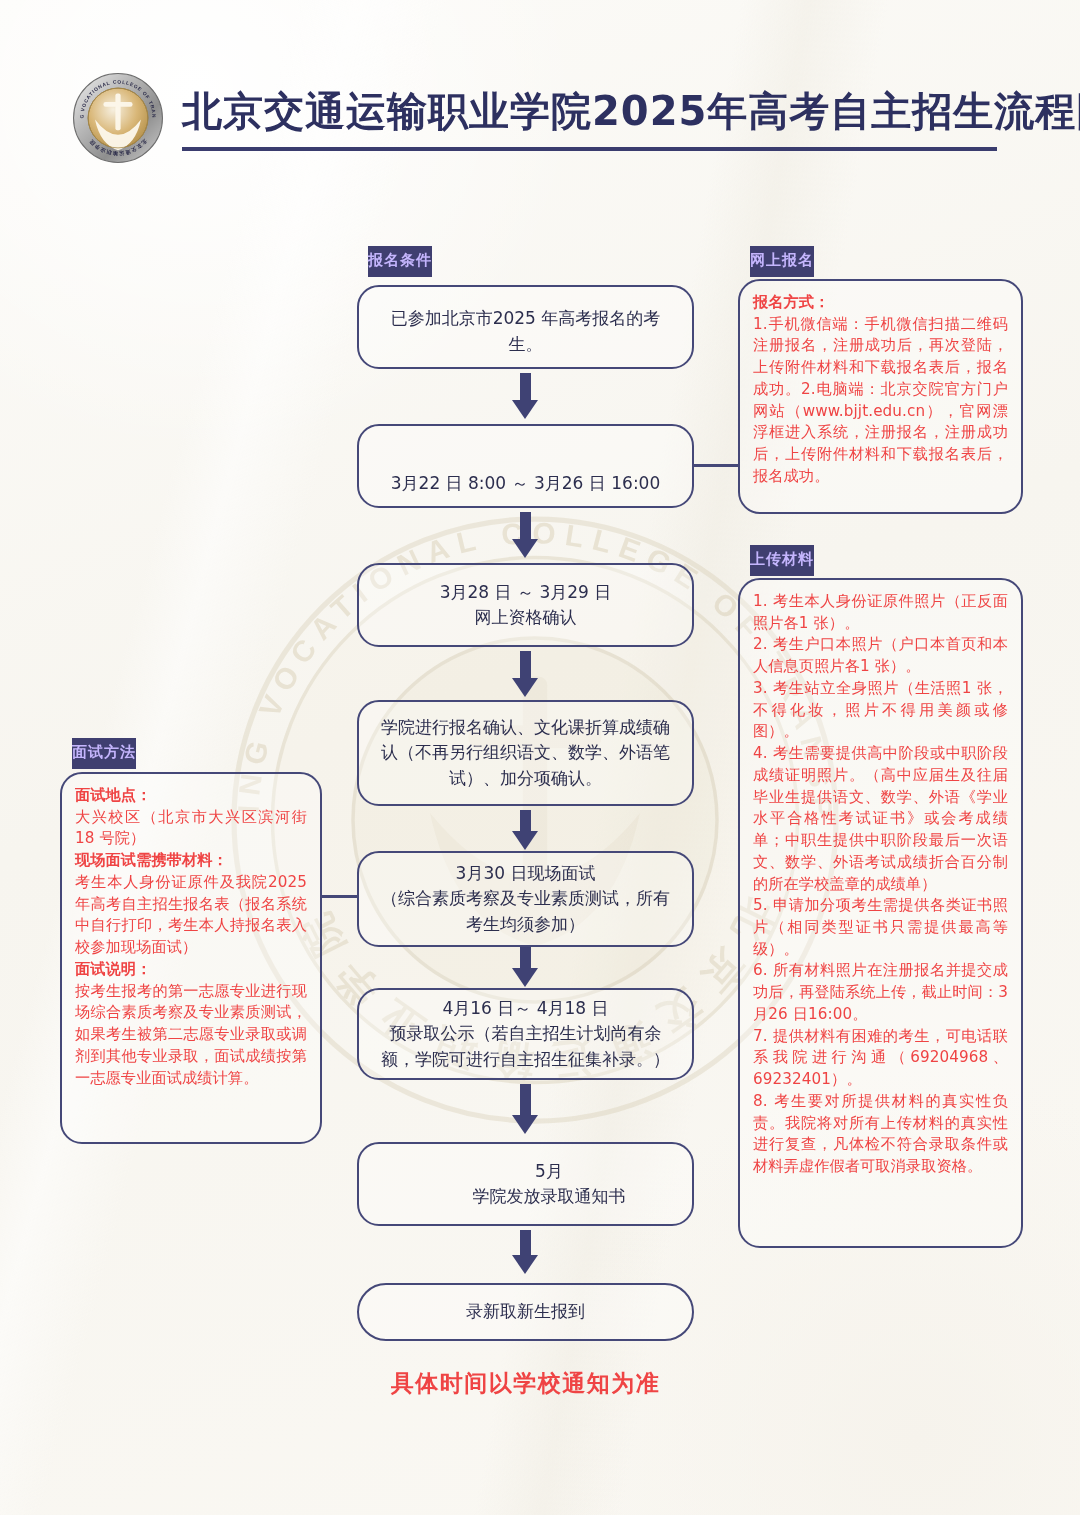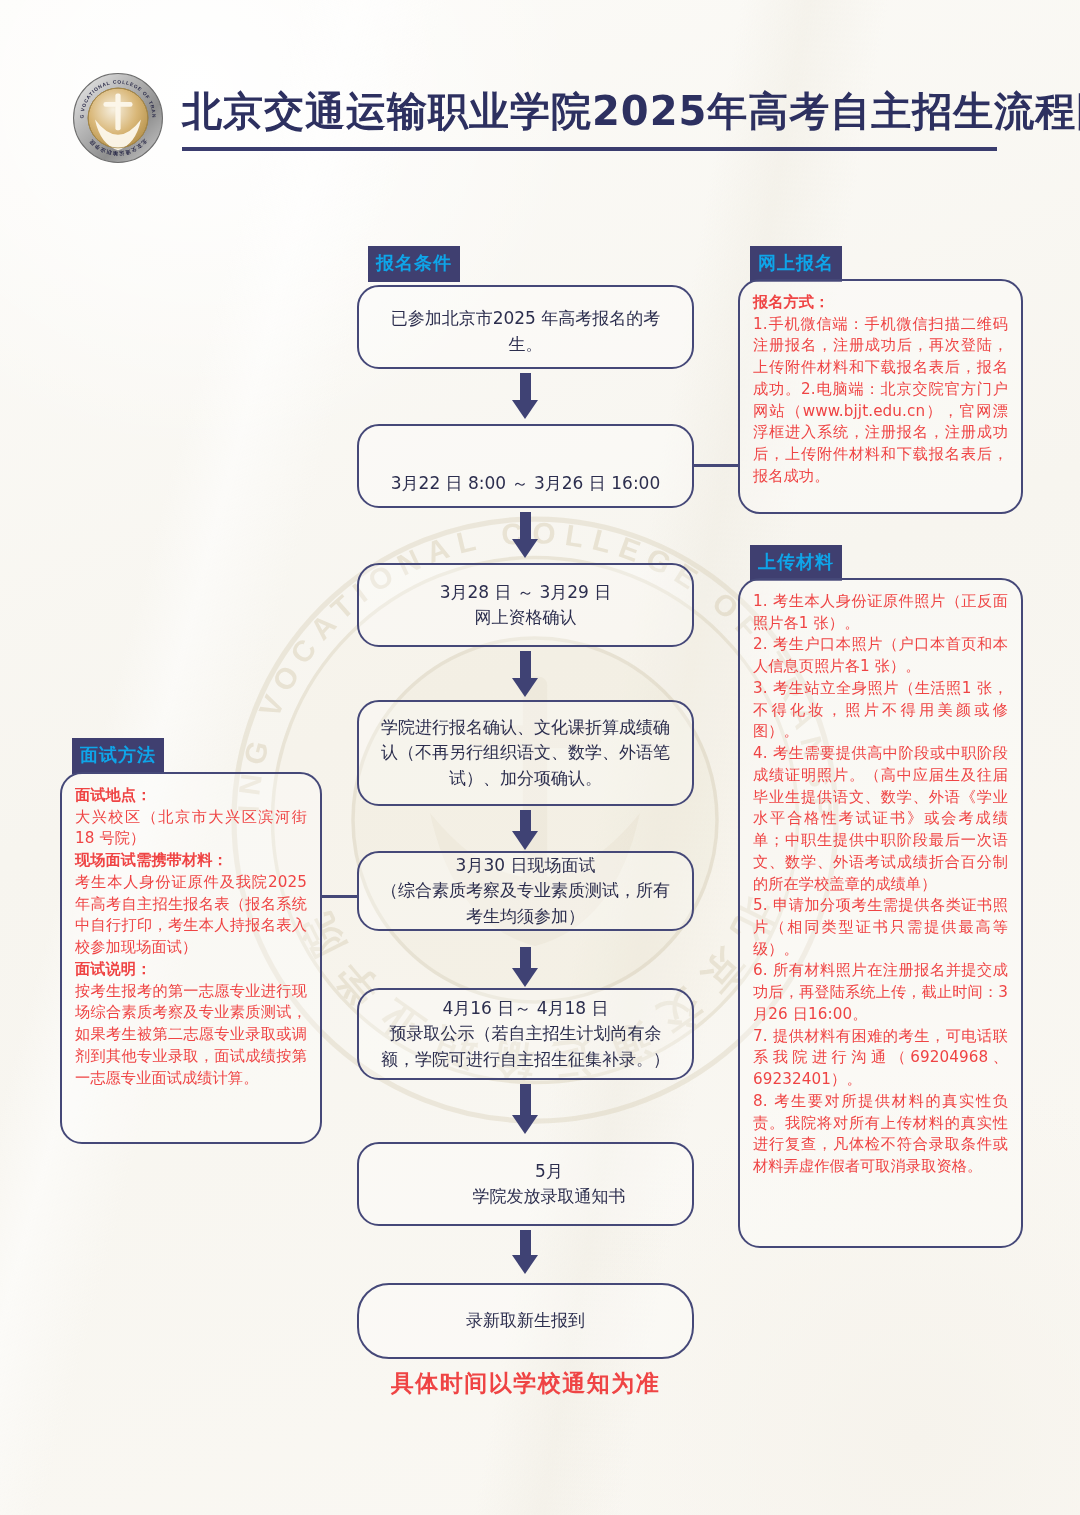--- a/index.html
+++ b/index.html
@@ -38,23 +38,23 @@
   .title-wrap{padding-top:4px;}
   .title{
     font-size:40px;font-weight:700;letter-spacing:1px;color:#2d3060;
     line-height:1.1;white-space:nowrap;
     font-family:"DejaVu Sans","Liberation Sans",sans-serif;
   }
   .title-rule{height:4px;background:#3a3c6e;margin-top:14px;width:815px;}
 
   
   .chip{
-    position:absolute;background:#3f3f70;color:#0ea5e9;
-    font-size:18px;font-weight:700;letter-spacing:1px;
-    padding:5px 8px 7px;white-space:nowrap;
+    position:absolute;background:#3f3f70;color:#c4b5fd;
+    font-size:15px;font-weight:700;letter-spacing:1px;
+    padding:5px 0 7px;white-space:nowrap;
     font-family:"DejaVu Sans","Liberation Sans",sans-serif;
   }
   #chip-apply-cond{left:368px;top:246px;}
   #chip-online-reg{left:750px;top:246px;}
   #chip-upload{left:750px;top:545px;}
   #chip-interview{left:72px;top:738px;}
 
   
   .rbox{
     position:absolute;border:2.5px solid #454878;border-radius:22px;
@@ -64,24 +64,24 @@
   .rbox .inner{
     padding:10px 16px;font-size:17px;line-height:1.5;color:#2c2e4e;
     font-family:"DejaVu Sans","Liberation Sans",sans-serif;
   }
   .flow-box .inner{text-align:center;}
   .flow-box{left:357px;width:337px;}
   #box-1{top:285px;height:84px;display:flex;align-items:flex-end;justify-content:center;}
   #box-2{top:424px;height:84px;display:flex;align-items:flex-end;justify-content:center;}
   #box-3{top:563px;height:84px;display:flex;align-items:center;justify-content:center;}
   #box-4{top:700px;height:106px;display:flex;align-items:center;justify-content:center;}
-  #box-5{top:851px;height:80px;display:flex;align-items:center;}
+  #box-5{top:851px;height:96px;display:flex;align-items:center;}
   #box-6{top:988px;height:92px;display:flex;align-items:center;justify-content:center;}
   #box-7{top:1142px;height:84px;display:flex;align-items:center;justify-content:center;padding-left:47px;}
-  #box-8{top:1283px;height:76px;display:flex;align-items:center;justify-content:center;border-radius:32px;}
+  #box-8{top:1283px;height:58px;display:flex;align-items:center;justify-content:center;border-radius:32px;}
 
   
   #panel-online-reg{left:738px;top:279px;width:285px;height:235px;}
   #panel-upload{left:738px;top:578px;width:285px;height:670px;}
   #panel-interview{left:60px;top:772px;width:262px;height:372px;}
 
   .panel-body{
     padding:11px 13px 8px;font-size:15.2px;line-height:1.43;
     color:#ef4444;letter-spacing:.1px;
     font-family:"DejaVu Sans","Liberation Sans",sans-serif;

